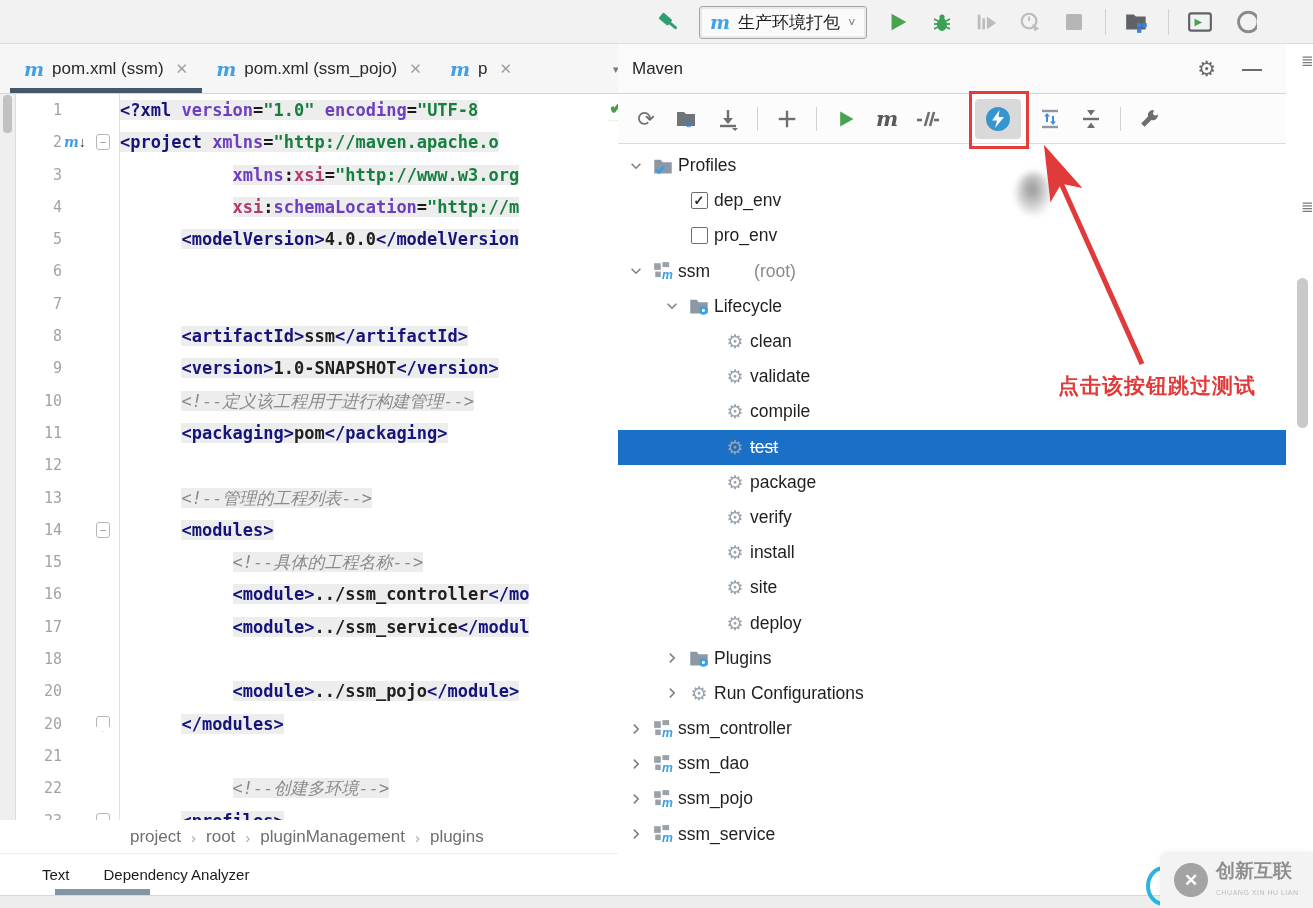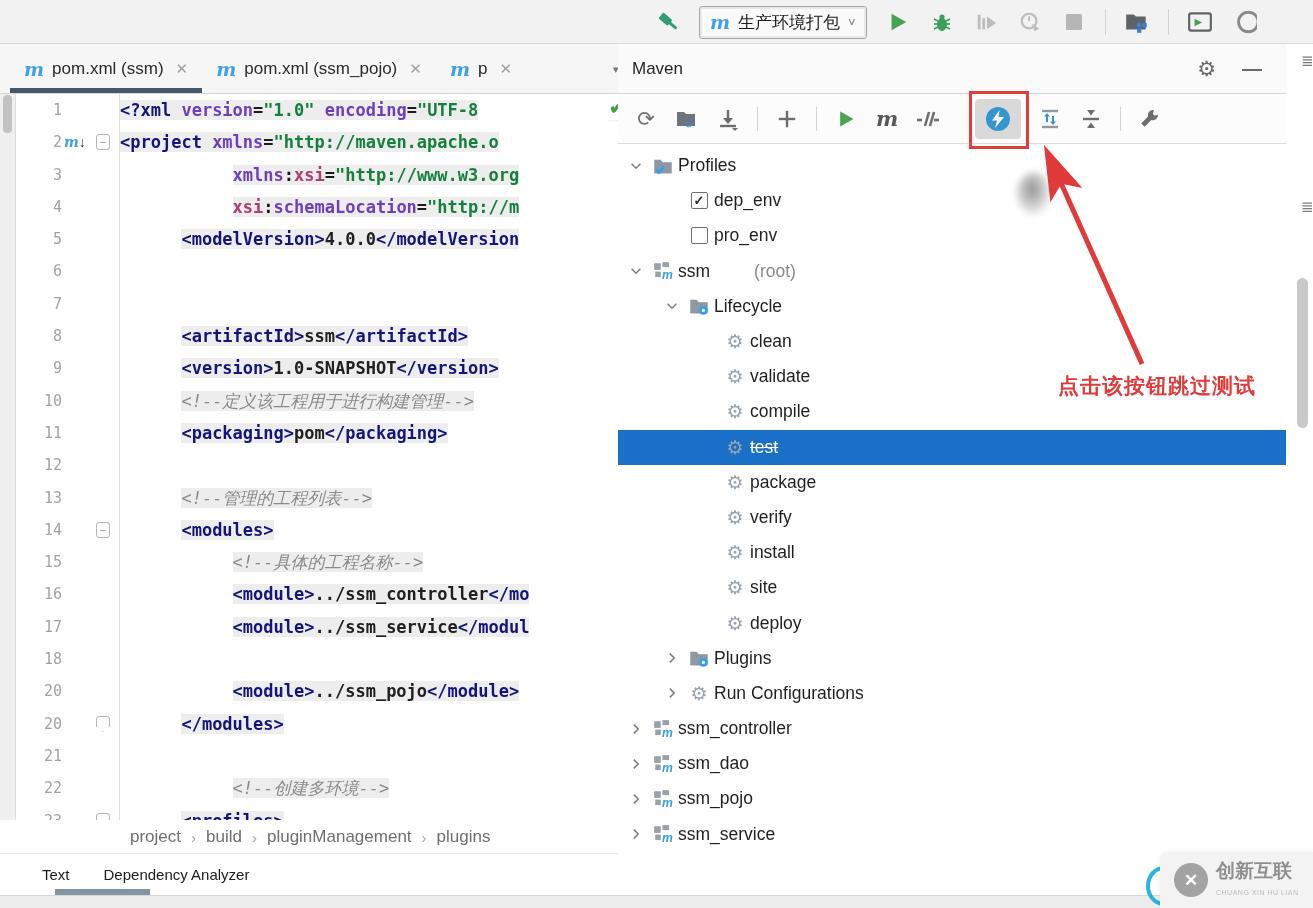--- a/index.html
+++ b/index.html
@@ -239,21 +239,21 @@
         </div>
       <div class="left-strip">
           <div class="thumb"></div>
         </div>
       <div class="gutter-sep"></div>
       <div class="inspect-ok"><span class="chk">✔</span><span class="wave">﹏﹏</span></div>
     </div>
     <div class="breadcrumbs" id="breadcrumbs">
         <span>project</span>
         <span class="bc-sep">›</span>
-        <span>build</span>
+        <span>root</span>
         <span class="bc-sep">›</span>
         <span>pluginManagement</span>
         <span class="bc-sep">›</span>
         <span>plugins</span>
       </div>
     <div class="bottom-tabs" id="bottom-tabs">
         <span class="btab">Text</span>
         <span class="btab">Dependency Analyzer</span>
         <span class="btab-underline"></span>
       </div>

